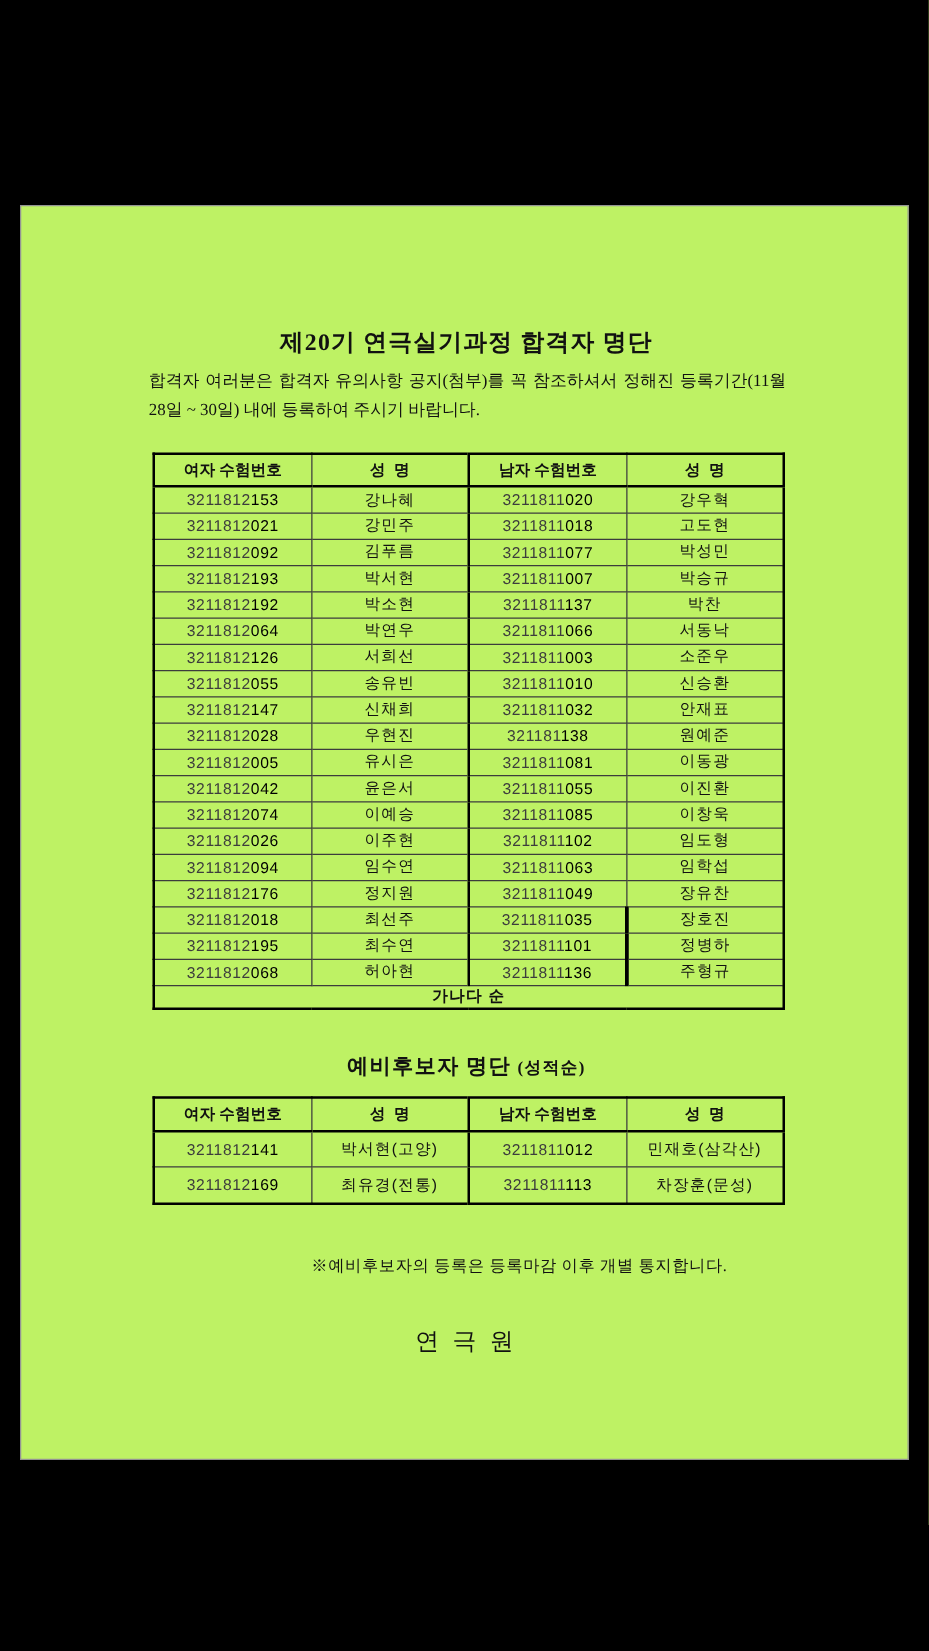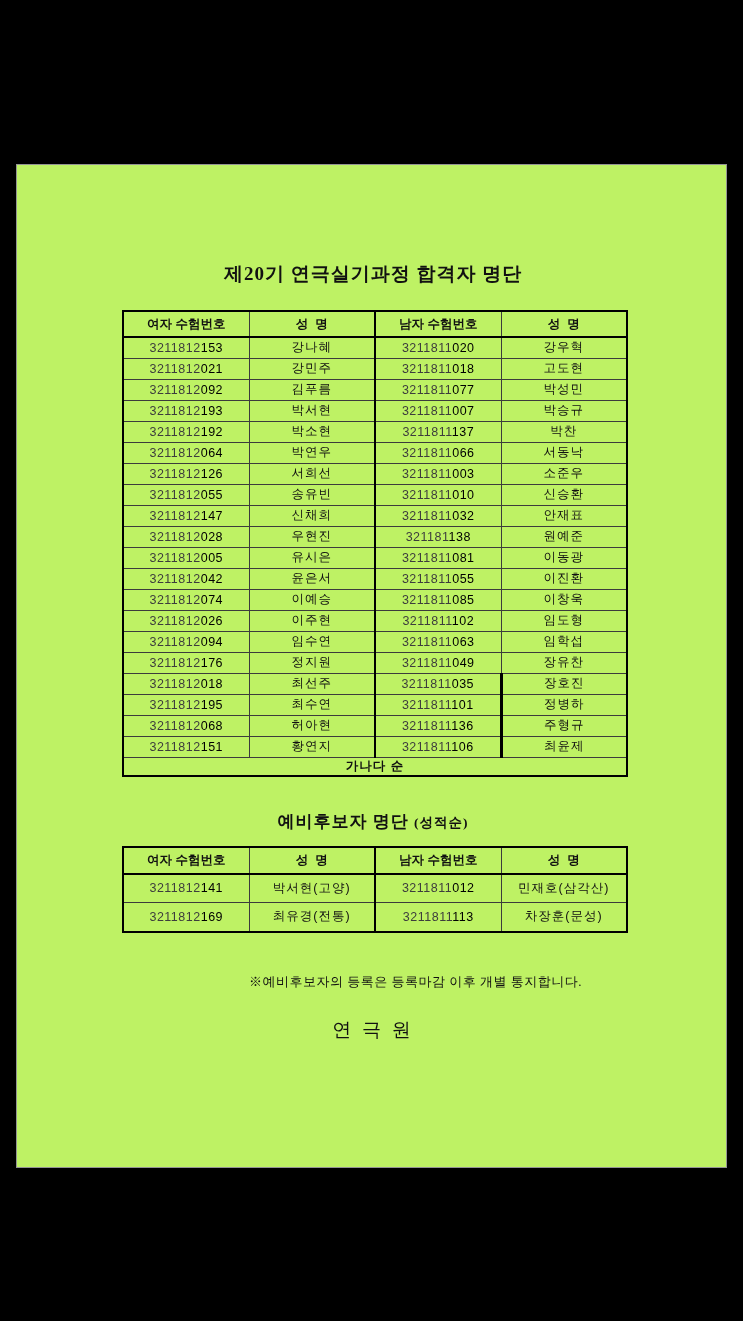--- a/index.html
+++ b/index.html
@@ -86,37 +86,38 @@
   }
   .section-title .suffix { font-size:13.5px; font-weight:bold; }
   .footnote {
     margin-top:40px;
     font-size:13px;
     font-family:"Liberation Serif", serif;
     letter-spacing:0.5px;
     text-align:center;
   }
   .signature {
-    margin-top:26px;
+    margin-top:38px;
     width:536px;
     text-align:center;
     font-size:19px;
     font-family:"Liberation Serif", serif;
     white-space:pre;
     letter-spacing:3px;
   }
 </style>
 </head>
 <body>
 
 <div class="page">
   <div class="content">
 
     <div class="doc-title">제20기 연극실기과정 합격자 명단</div>
 
+    <p class="intro">합격자 여러분은 합격자 유의사항 공지(첨부)를 꼭 참조하셔서 정해진 등록기간(11월 28일 ~ 30일) 내에 등록하여 주시기 바랍니다.</p>
 
     <table class="pass-table">
       <thead>
         <tr>
           <th>여자 수험번호</th>
           <th>성  명</th>
           <th class="mid">남자 수험번호</th>
           <th>성  명</th>
         </tr>
       </thead>
@@ -227,26 +228,20 @@
             <td><span class="num">3211812<b>195</b></span></td>
             <td>최수연</td>
             <td class="mid"><span class="num">3211811<b>101</b></span></td>
             <td class="thick-left">정병하</td>
           </tr>
           <tr>
             <td><span class="num">3211812<b>068</b></span></td>
             <td>허아현</td>
             <td class="mid"><span class="num">3211811<b>136</b></span></td>
             <td class="thick-left">주형규</td>
-          </tr>
-          <tr>
-            <td><span class="num">3211812<b>151</b></span></td>
-            <td>황연지</td>
-            <td class="mid"><span class="num">3211811<b>106</b></span></td>
-            <td class="thick-left">최윤제</td>
           </tr>
         </tbody>
       <tfoot>
         <tr class="table-footer">
           <td colspan="4">가나다 순</td>
         </tr>
       </tfoot>
     </table>
 
     <div class="section-title">

